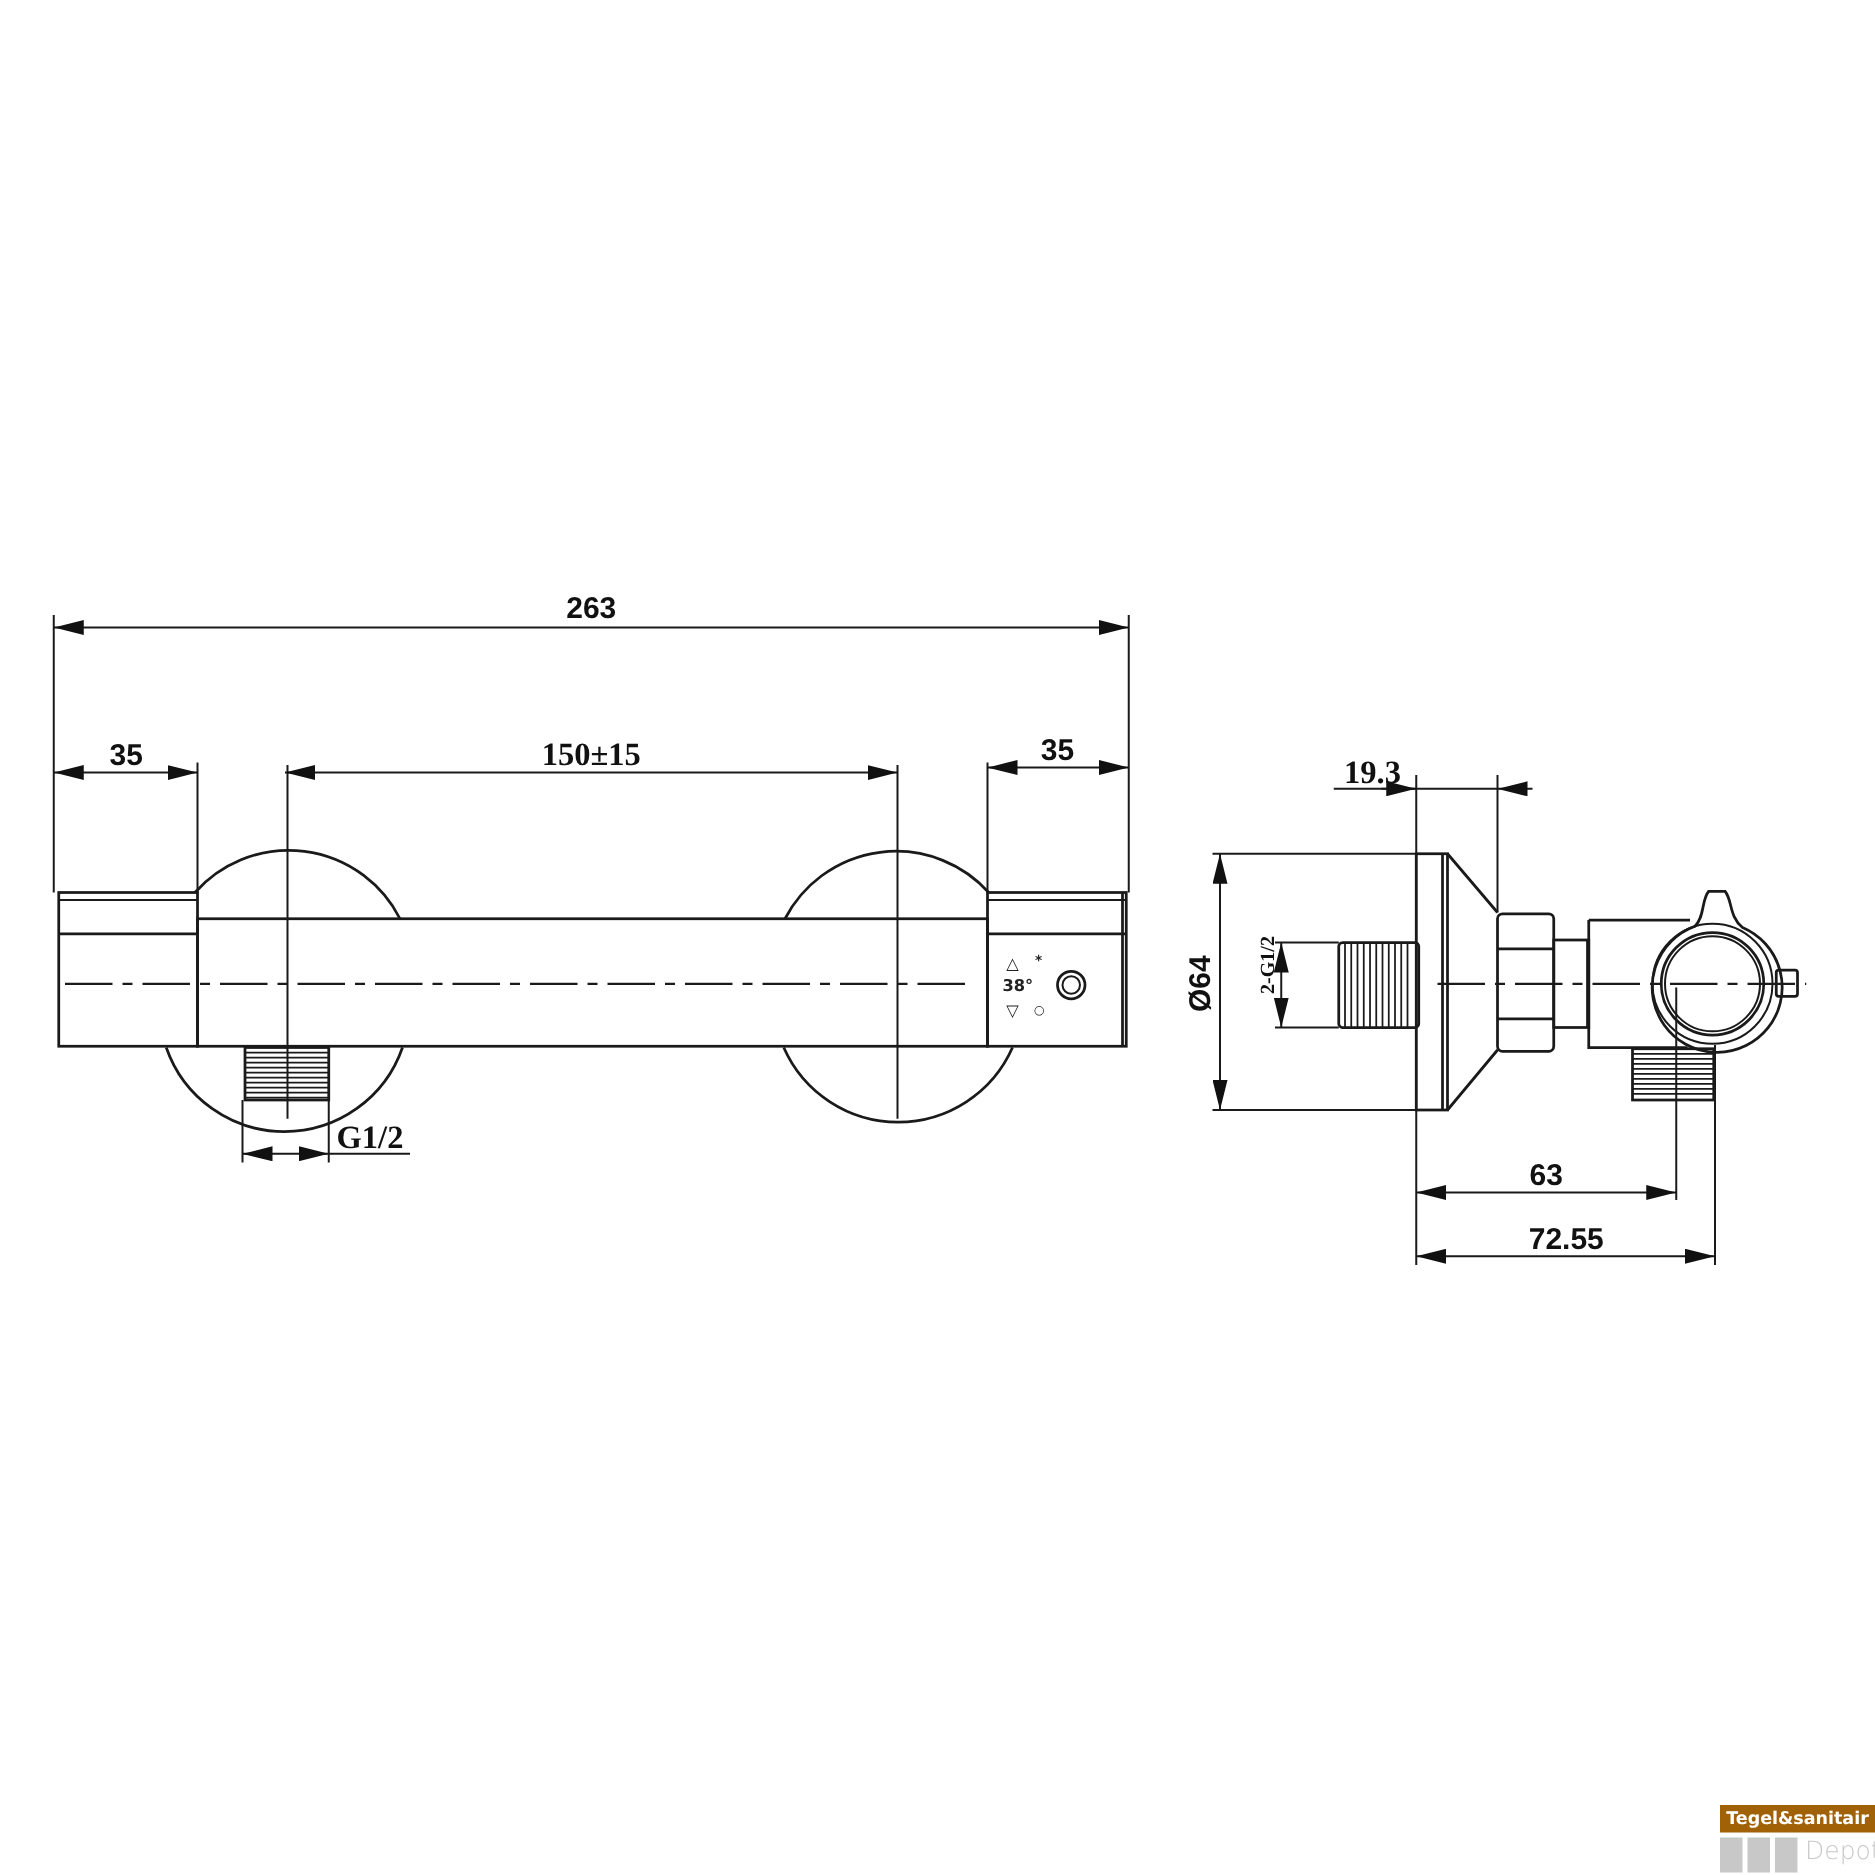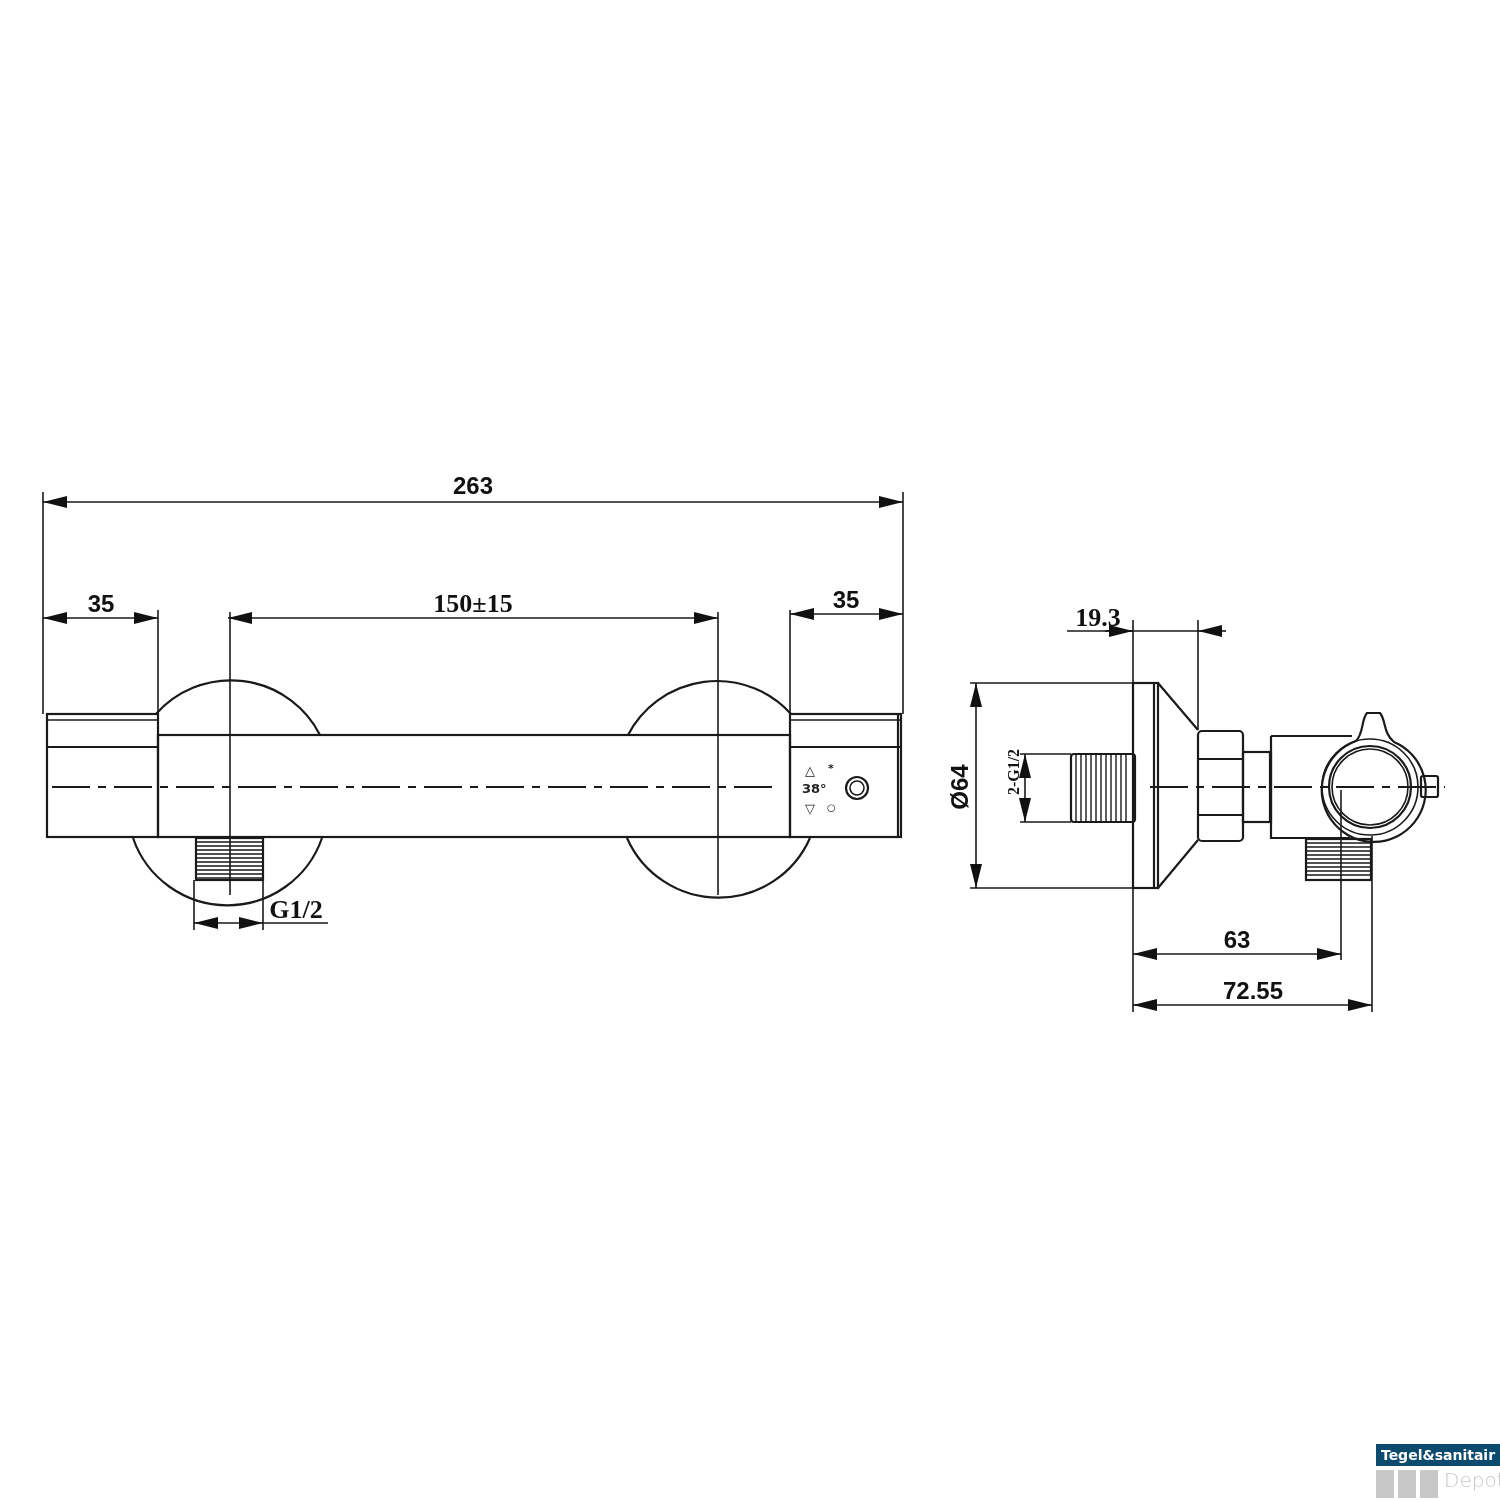--- a/index.html
+++ b/index.html
@@ -6,21 +6,21 @@
   body{width:1500px;height:1500px;position:relative;overflow:hidden;font-family:"DejaVu Sans",sans-serif;}
   #drawing{position:absolute;left:0;top:0;width:1500px;height:1500px;}
   .ln{stroke:#1a1a1a;stroke-width:2.2;fill:none;}
   .thin{stroke:#1a1a1a;stroke-width:1.6;fill:none;}
   .cl{stroke:#1a1a1a;stroke-width:1.8;fill:none;stroke-dasharray:38 8 8 8;}
   .thread{stroke:#1a1a1a;stroke-width:1.4;fill:none;}
   .dimtxt{font-family:"Liberation Sans",sans-serif;font-weight:bold;font-size:24px;fill:#111;}
   .dimtxt-serif{font-family:"Liberation Serif",serif;font-weight:bold;font-size:26px;fill:#111;}
   .dial{font-family:"DejaVu Sans",sans-serif;font-size:13px;fill:#222;font-weight:bold;}
   .wm{position:absolute;left:1376px;top:1444px;width:124px;height:56px;}
-  .wm-top{position:absolute;left:0;top:0;width:124px;height:22px;background:#0c4a6e;color:#fff;font-family:"DejaVu Sans",sans-serif;font-weight:bold;font-size:14px;line-height:22px;text-align:center;}
+  .wm-top{position:absolute;left:0;top:0;width:124px;height:22px;background:#a16207;color:#fff;font-family:"DejaVu Sans",sans-serif;font-weight:bold;font-size:14px;line-height:22px;text-align:center;}
   .wm-sq{position:absolute;top:26px;width:18px;height:28px;background:#c8c8c8;}
   .wm-depot{position:absolute;left:68px;top:24px;color:#c8c8c8;font-family:"DejaVu Sans",sans-serif;font-size:20px;font-weight:300;}
 </style>
 </head>
 <body>
 
 <svg id="drawing" viewBox="0 0 1500 1500" xmlns="http://www.w3.org/2000/svg">
   <defs>
     <marker id="arr" viewBox="0 0 20 10" refX="20" refY="5" markerWidth="24" markerHeight="12" markerUnits="userSpaceOnUse" orient="auto-start-reverse">
       <path d="M0,0 L20,5 L0,10 Z" fill="#111"></path>

